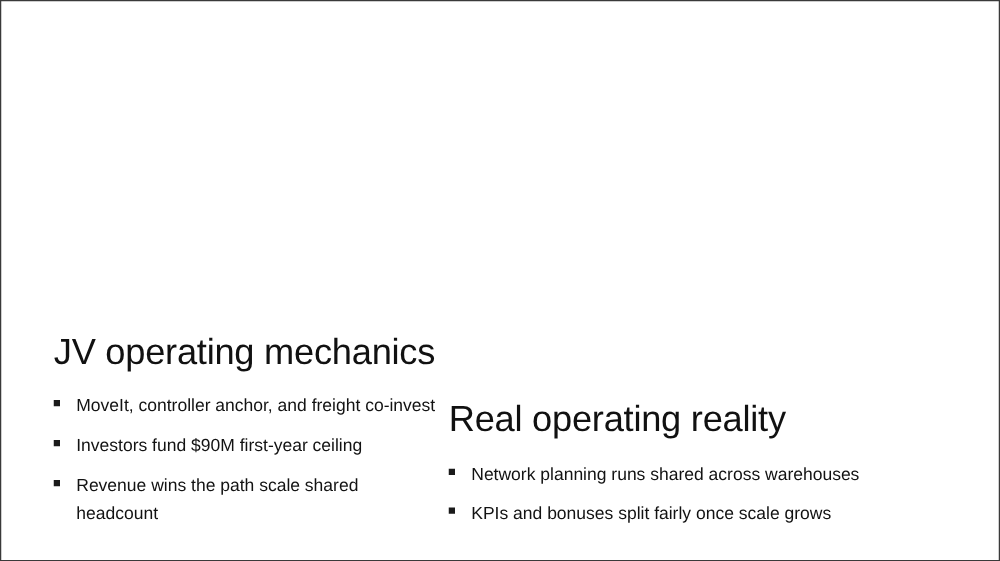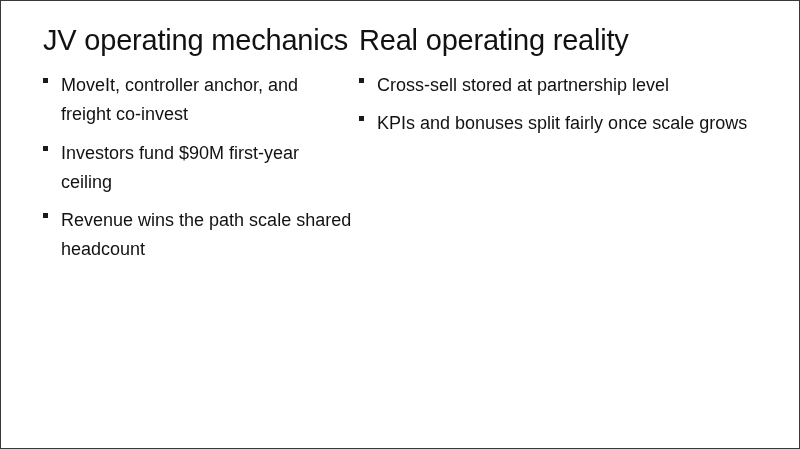--- a/index.html
+++ b/index.html
@@ -22,21 +22,21 @@
   }
 
   .columns {
     position: absolute;
     top: 0;
     left: 0;
     width: 800px;
     height: 430px;
     display: flex;
     flex-direction: row;
-    align-items: flex-start;
+    align-items: flex-end;
   }
 
   .column {
     box-sizing: border-box;
   }
 
   .column-left {
     width: 352px;
     padding: 22px 0 0 42px;
   }
@@ -61,21 +61,21 @@
     list-style: none;
     margin: 0;
     padding: 0;
   }
 
   .bullet-item {
     position: relative;
     padding-left: 18px;
     margin: 0 0 9px 0;
     font-family: "Liberation Sans", sans-serif;
-    font-size: 18px;
+    font-size: 14px;
     font-weight: 400;
     line-height: 1.62;
     color: #121212;
   }
 
   .bullet-marker {
     position: absolute;
     left: 0;
     top: 7px;
     width: 5px;
@@ -115,21 +115,21 @@
           <span class="bullet-text">Revenue wins the path scale shared headcount</span>
         </li>
       </ul>
     </div>
 
     <div class="column column-right">
       <h1 class="heading">Real operating reality</h1>
       <ul class="bullet-list">
         <li class="bullet-item">
           <span class="bullet-marker"></span>
-          <span class="bullet-text">Cross-sell stored at partnership level</span>
+          <span class="bullet-text">Network planning runs shared across warehouses</span>
         </li>
         <li class="bullet-item">
           <span class="bullet-marker"></span>
           <span class="bullet-text">KPIs and bonuses split fairly once scale grows</span>
         </li>
       </ul>
     </div>
 
   </div>
 </div>

